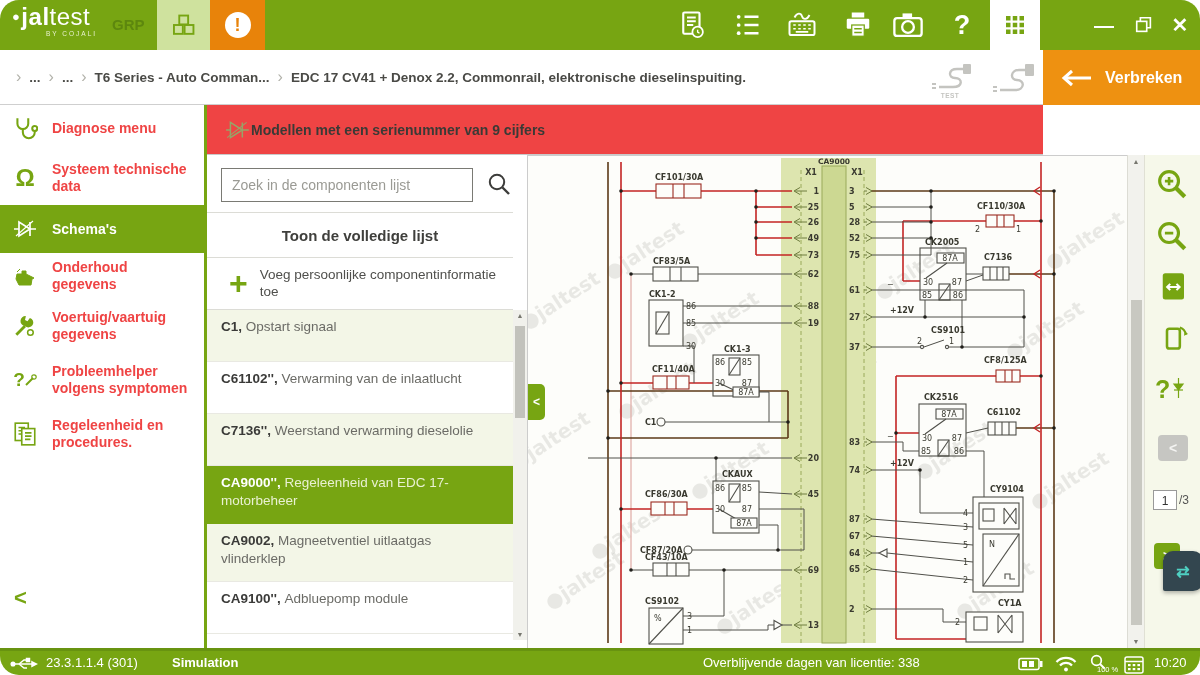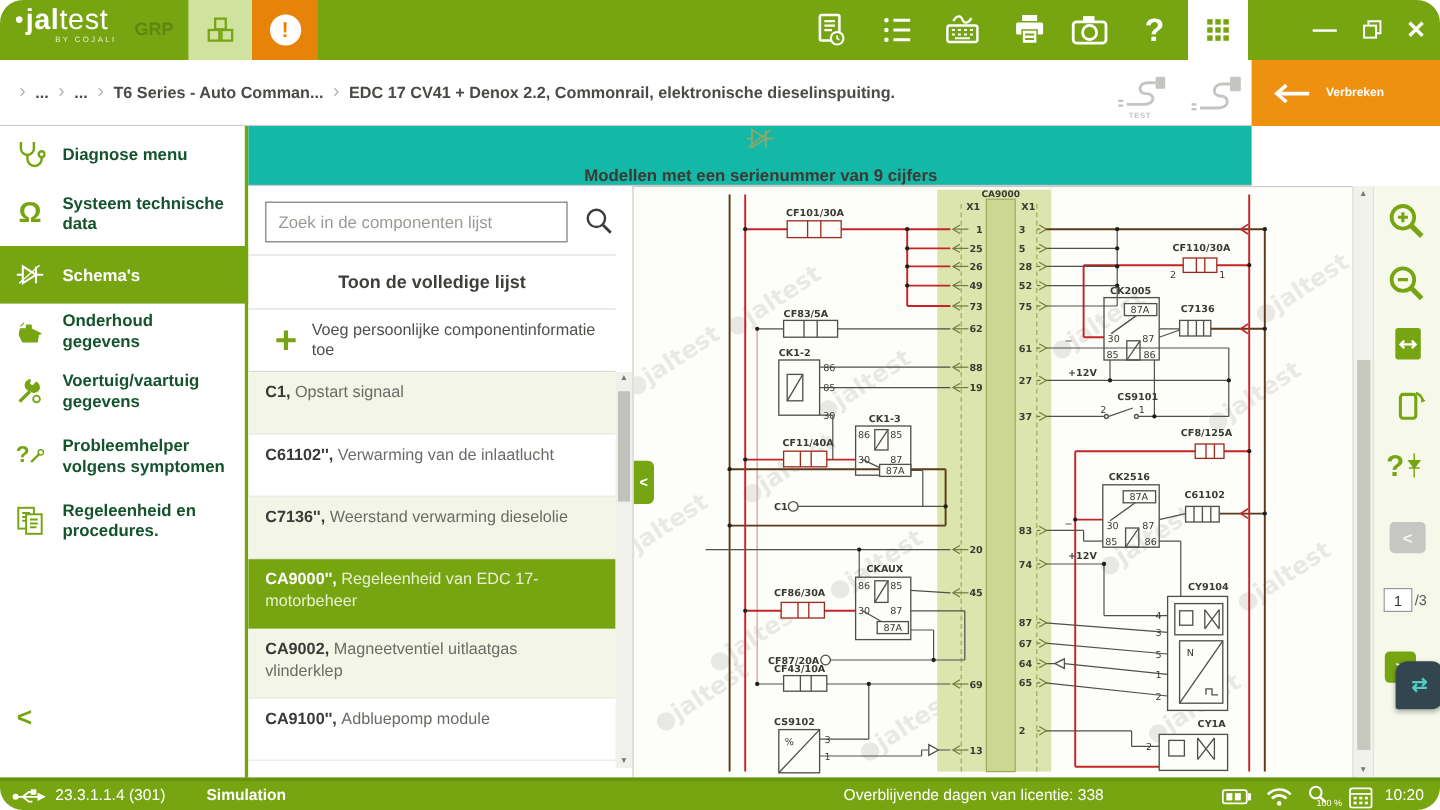--- a/index.html
+++ b/index.html
@@ -31,39 +31,39 @@
   .crumbbar{left:0;top:50px;width:1043px;height:55px;background:#fff;border-bottom:1px solid #cfcfcf;
             display:flex;align-items:center;padding-left:16px;gap:8px;}
   .crumb-chev{color:#b2b2aa;font-size:16px;font-weight:normal;}
   .crumb-item{color:#4a4a46;font-size:13.5px;font-weight:bold;white-space:nowrap;}
   .gicon{top:62px;width:50px;height:40px;text-align:center;color:#c4c4c0;}
   .gicon .lbl{font-size:6.5px;font-weight:bold;letter-spacing:.5px;display:block;margin-top:-4px;}
 
   
   .verbreken{left:1043px;top:50px;width:157px;height:55px;background:#ee9111;display:flex;
              align-items:center;gap:12px;padding-left:16px;cursor:pointer;}
-  .verbreken span{color:#fff;font-weight:bold;font-size:10px;}
+  .verbreken span{color:#fff;font-weight:bold;font-size:16px;}
   .selectcfg{left:1043px;top:105px;width:157px;height:50px;background:#fff;border-bottom:1px solid #c9c9c9;
              display:flex;align-items:center;justify-content:center;text-align:center;
              font-size:13.5px;font-weight:bold;color:#3b3b38;line-height:1.3;padding:0 6px;cursor:pointer;}
 
   
   .sidebar{left:0;top:105px;width:207px;height:543px;background:#fff;border-right:3px solid #77a512;}
   .sb-item{display:flex;align-items:center;gap:12px;padding:0 10px;cursor:pointer;color:#77a512;}
-  .sb-item .sb-label{color:#14532d;font-weight:bold;font-size:14px;line-height:1.2;}
+  .sb-item .sb-label{color:#ef4444;font-weight:bold;font-size:14px;line-height:1.2;}
   .sb-item.h46{height:46px;} .sb-item.h54{height:54px;} .sb-item.h48{height:48px;}
   .sb-item.sel{background:#77a512;color:#fff;margin-right:-3px;}
   .sb-item.sel .sb-label{color:#fff;}
   .sb-icon{width:30px;height:28px;flex:none;display:flex;align-items:center;justify-content:center;}
   .sb-omega{font-size:24px;font-weight:bold;}
   .sb-back{left:14px;top:480px;font-size:22px;font-weight:900;color:#77a512;cursor:pointer;}
 
   
-  .models-header{left:207px;top:105px;width:836px;height:50px;background:#14b8a6;border-bottom:1px solid #c9c9c9;
-                 display:flex;align-items:center;gap:12px;padding-left:18px;flex-direction:column;}
+  .models-header{left:207px;top:105px;width:836px;height:50px;background:#ef4444;border-bottom:1px solid #c9c9c9;
+                 display:flex;align-items:center;padding-left:18px;}
   .models-title{font-size:14px;font-weight:bold;color:#3a3a36;}
 
   
   .panel{left:207px;top:155px;width:320px;height:493px;background:#fff;}
   .search-input{position:absolute;left:14px;top:13px;width:252px;height:34px;border:1.5px solid #7a7a74;
                 font-size:14px;padding:0 10px;color:#ec4899;font-family:"Liberation Sans",sans-serif;outline:none;}
   .search-input::placeholder{color:#9a9a94;}
   .search-mag{position:absolute;left:280px;top:17px;cursor:pointer;}
   .toon-row{position:absolute;left:0;top:57px;width:306px;height:46px;border-top:1px solid #dcdcd6;
             border-bottom:1px solid #dcdcd6;display:flex;align-items:center;justify-content:center;

